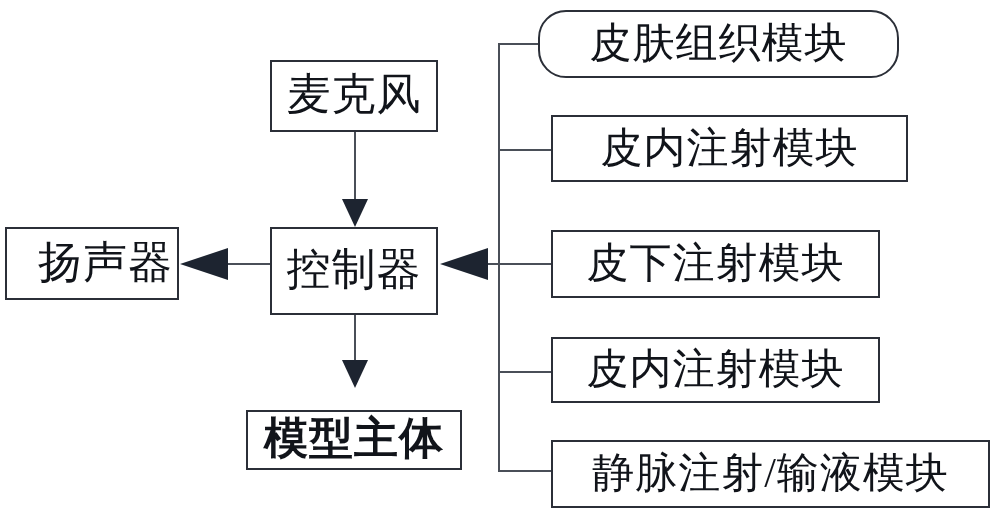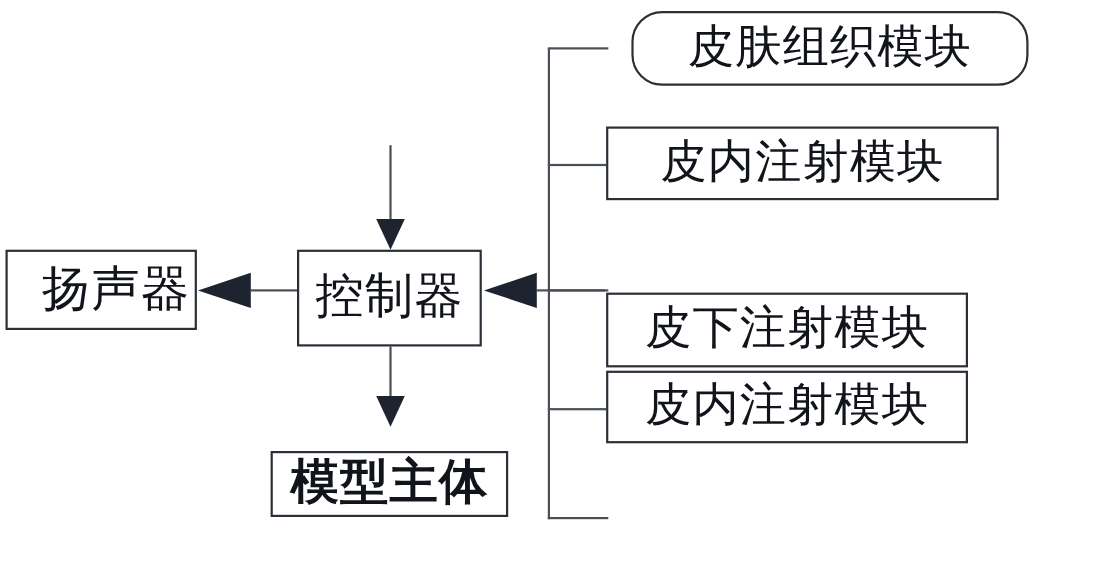--- a/index.html
+++ b/index.html
@@ -33,23 +33,23 @@
   .node .label {
     display: block;
     transform: translateY(-1px);
   }
   
   #node-microphone   { left: 270px; top: 60px;  width: 168px; height: 72px;  font-size: 44px; }
   #node-controller   { left: 270px; top: 227px; width: 168px; height: 88px;  font-size: 44px; }
   #node-speaker      { left: 5px;   top: 227px; width: 174px; height: 73px;  font-size: 44px; padding-left: 27px; }
   #node-model-body   { left: 246px; top: 410px; width: 216px; height: 60px;  font-size: 44px; font-weight: bold; }
 
-  #node-skin-tissue  { left: 574px; top: 10px;  width: 361px; height: 68px;  font-size: 42px; border-radius: 28px; }
+  #node-skin-tissue  { left: 538px; top: 10px;  width: 361px; height: 68px;  font-size: 42px; border-radius: 28px; }
   #node-intradermal  { left: 551px; top: 115px; width: 357px; height: 67px;  font-size: 42px; }
-  #node-subcutaneous { left: 551px; top: 230px; width: 329px; height: 68px;  font-size: 42px; margin-top: 36px; }
+  #node-subcutaneous { left: 551px; top: 230px; width: 329px; height: 68px;  font-size: 42px; }
   #node-intramuscular{ left: 551px; top: 337px; width: 329px); height: 66px; font-size: 42px; }
   #node-intramuscular{ left: 551px; top: 337px; width: 329px;  height: 66px; font-size: 42px; }
   #node-intravenous  { left: 551px; top: 440px; width: 439px;  height: 68px; font-size: 42px; }
 
   
   .edge-v, .edge-h {
     position: absolute;
     background: #4a4f58;
   }
   .edge-v { width: 2px; }
@@ -108,20 +108,23 @@
   <div class="edge-h" id="edge-bus-ctrl-line"></div>
   <div class="arrow-left" id="arrow-bus-ctrl"></div>
 
   <div class="edge-v" id="edge-bus-trunk"></div>
   <div class="edge-h" id="edge-branch-1"></div>
   <div class="edge-h" id="edge-branch-2"></div>
   <div class="edge-h" id="edge-branch-3"></div>
   <div class="edge-h" id="edge-branch-4"></div>
   <div class="edge-h" id="edge-branch-5"></div>
 
+  <div class="node" id="node-microphone">
+    <span class="label">麦克风</span>
+  </div>
 
   <div class="node" id="node-controller">
     <span class="label">控制器</span>
   </div>
 
   <div class="node" id="node-speaker">
     <span class="label">扬声器</span>
   </div>
 
   <div class="node" id="node-model-body">
@@ -137,14 +140,17 @@
   </div>
 
   <div class="node" id="node-subcutaneous">
     <span class="label">皮下注射模块</span>
   </div>
 
   <div class="node" id="node-intramuscular">
     <span class="label">皮内注射模块</span>
   </div>
 
+  <div class="node" id="node-intravenous">
+    <span class="label">静脉注射/输液模块</span>
+  </div>
 
 </div>
 
 </body></html>

